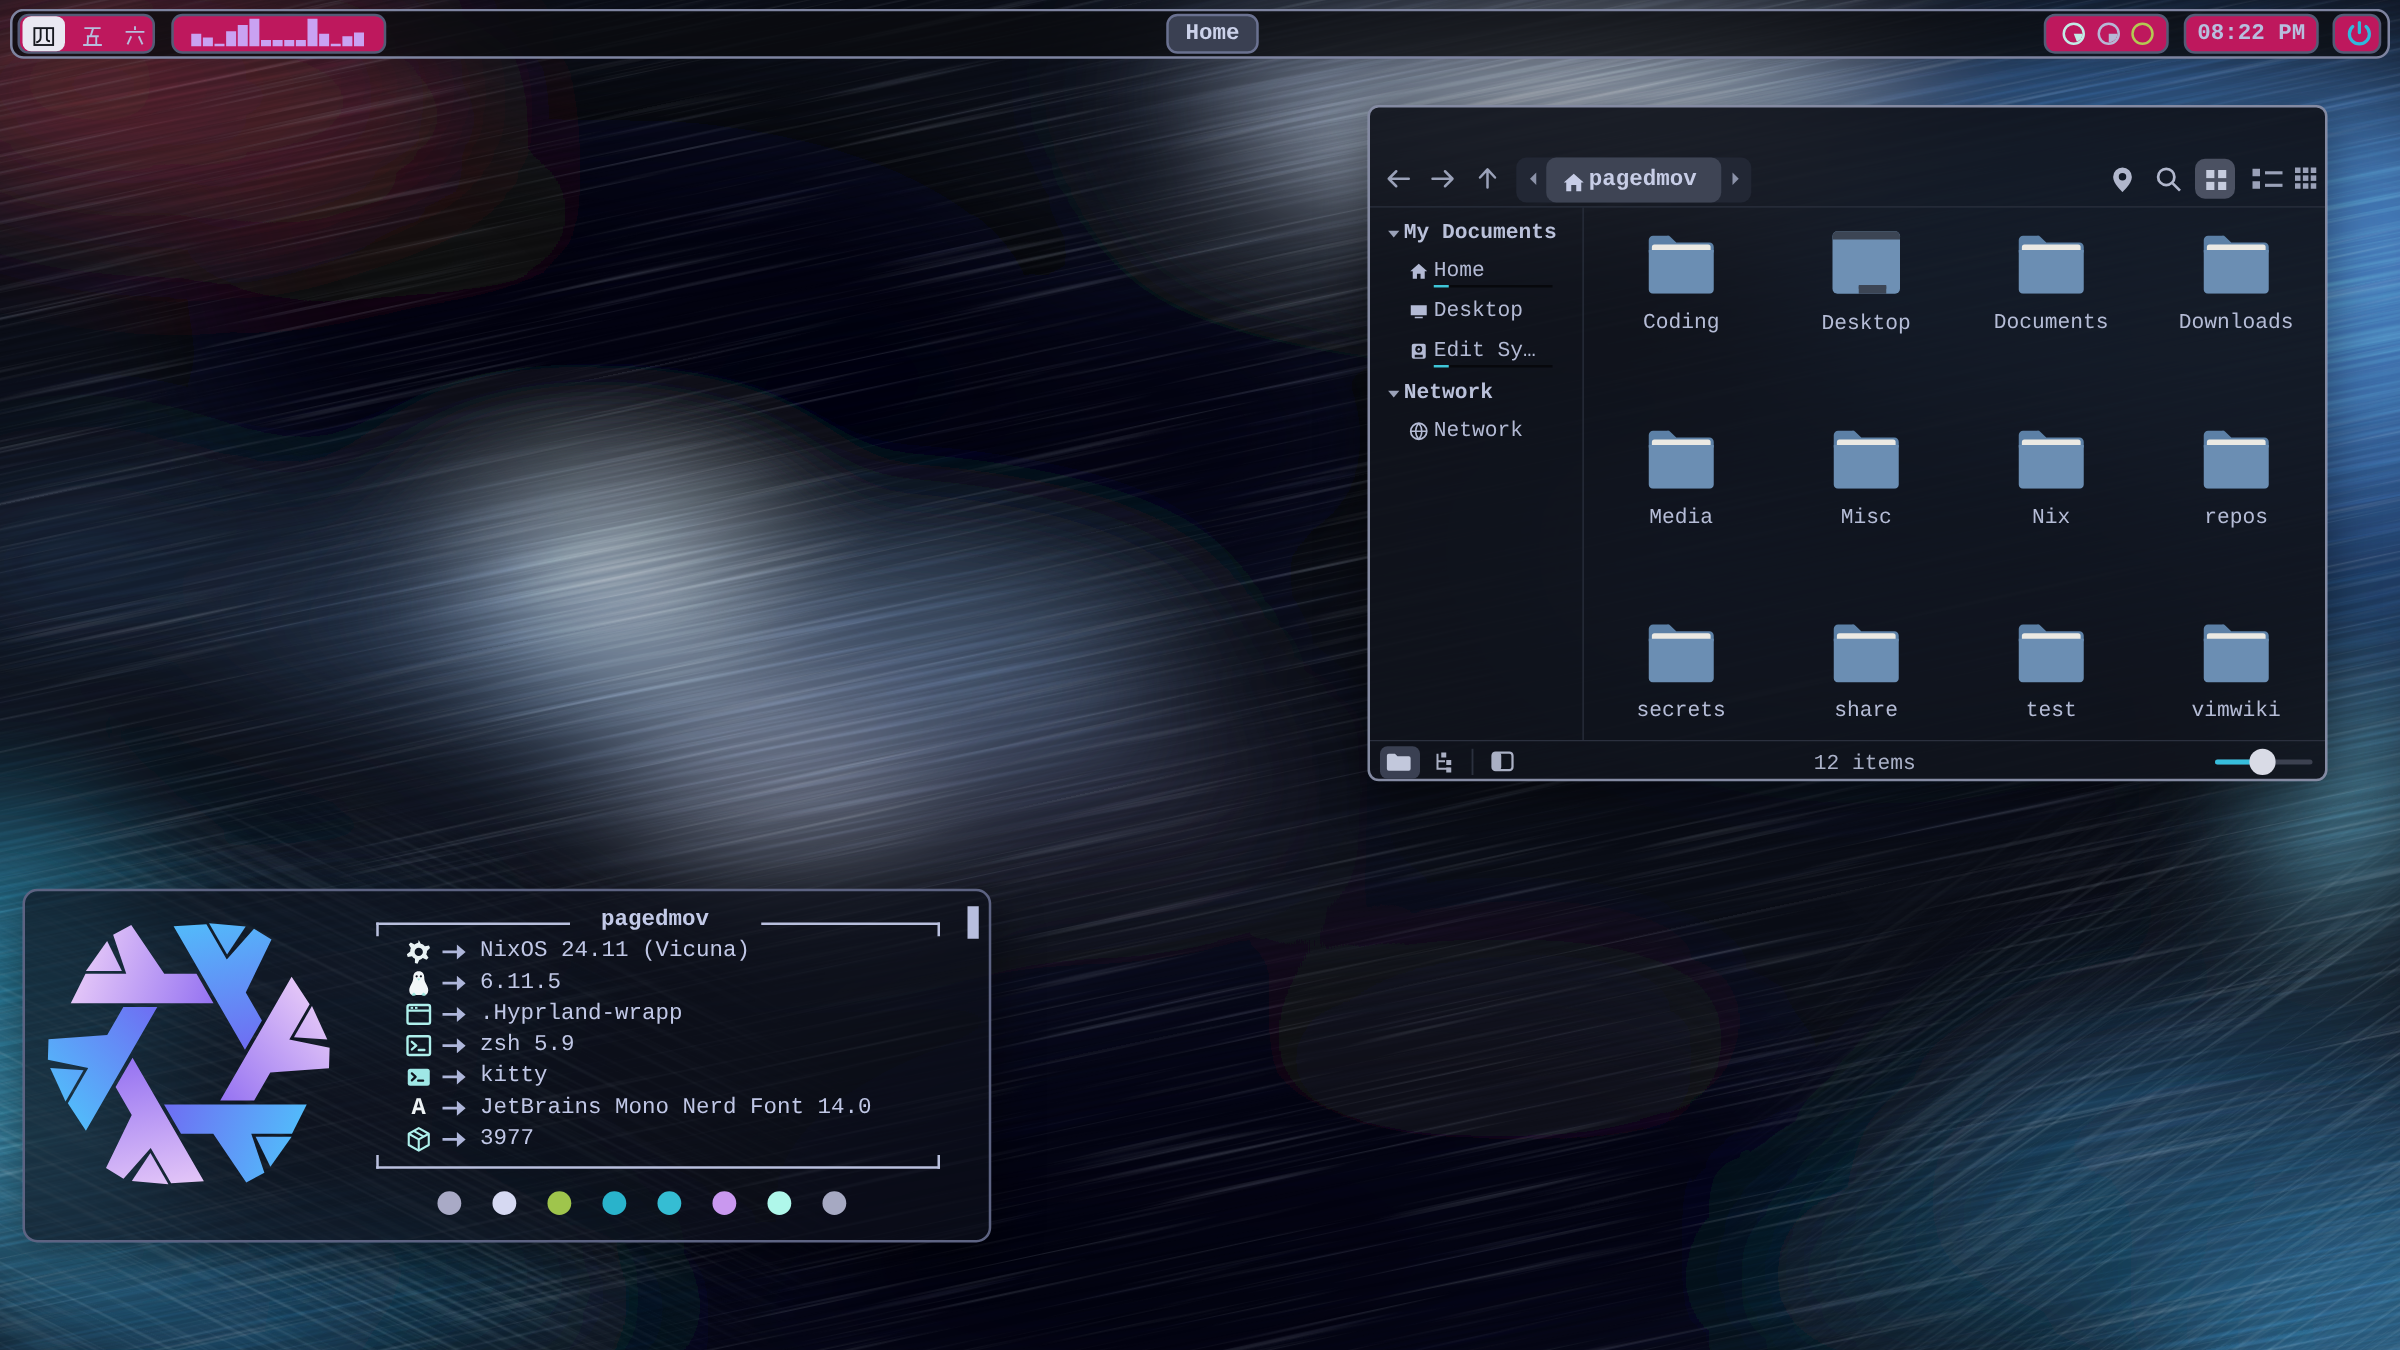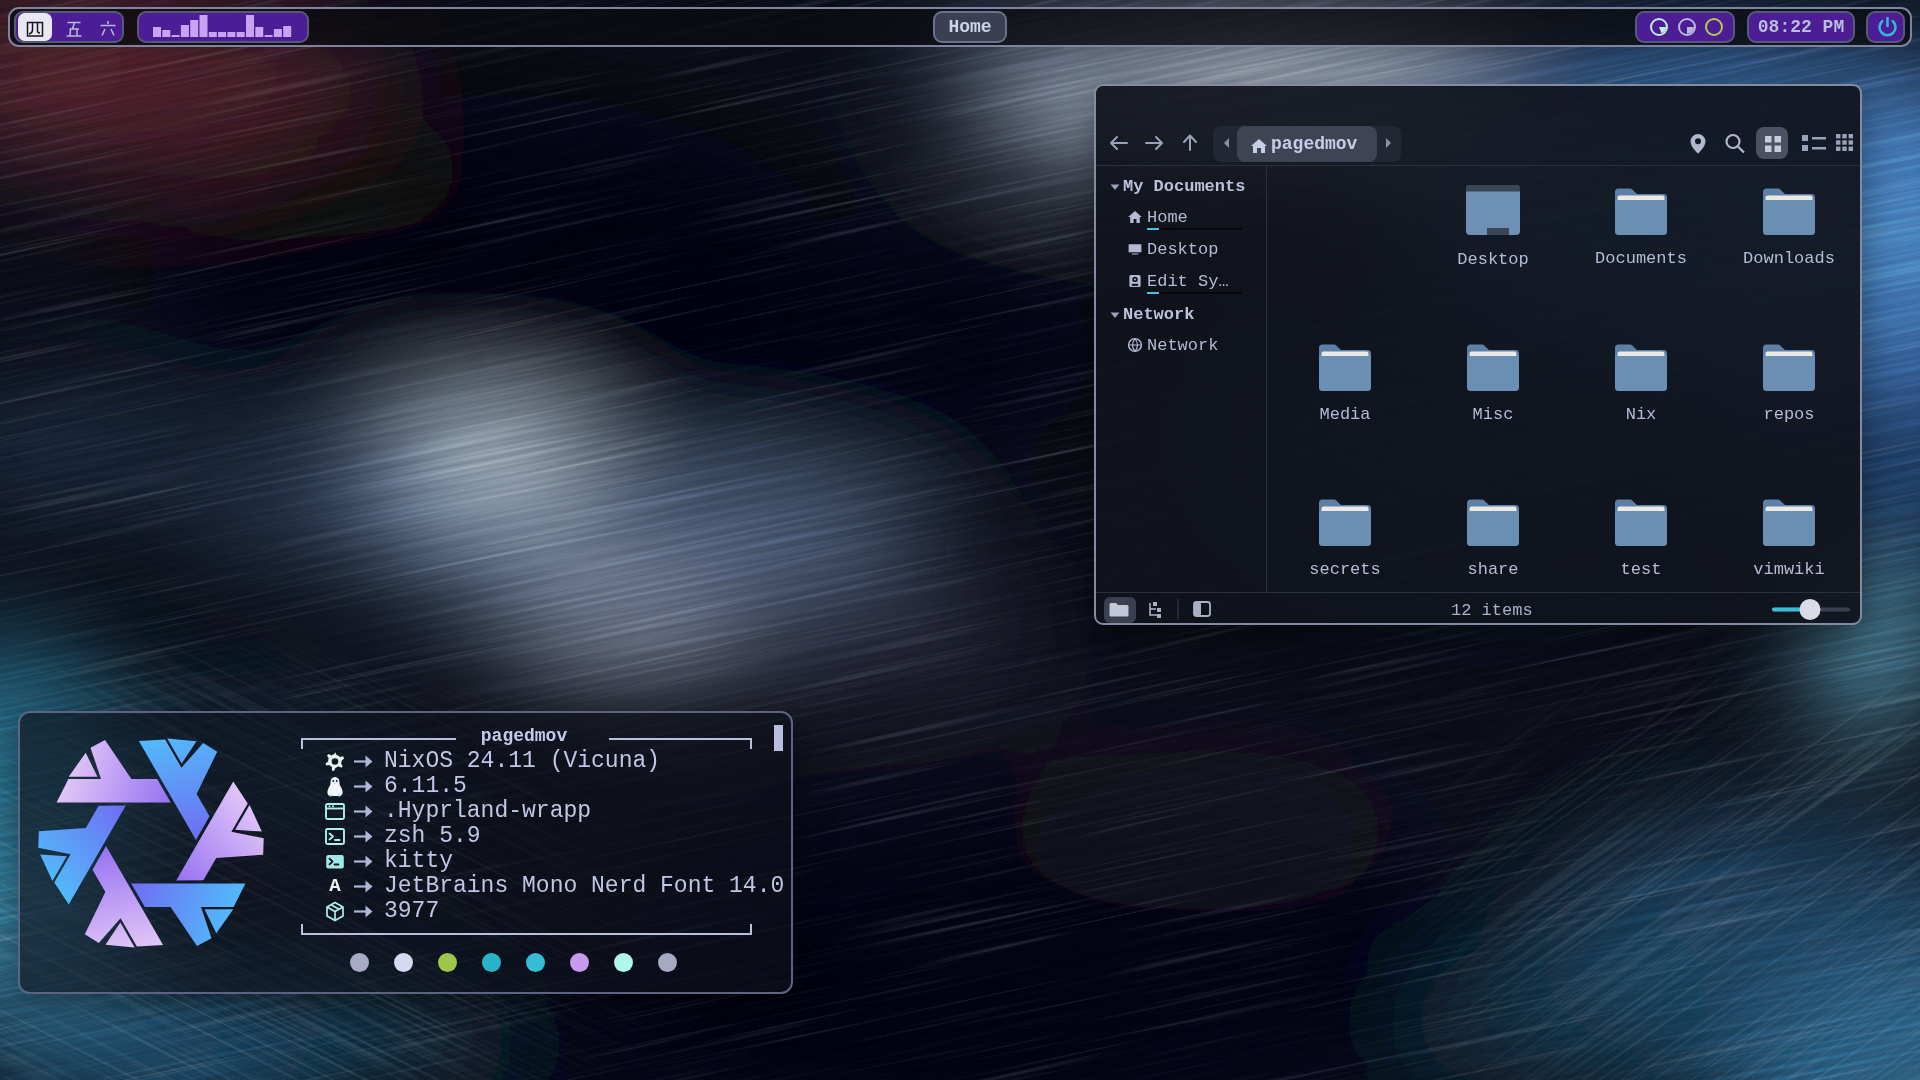--- a/index.html
+++ b/index.html
@@ -3,21 +3,21 @@
 <meta charset="utf-8">
 <style>
 html,body{margin:0;padding:0;width:1920px;height:1080px;overflow:hidden;background:#0a0d15;
   font-family:"Liberation Mono",monospace;}
 *{box-sizing:border-box}
 .abs{position:absolute}
 #wall{position:absolute;left:0;top:0;width:1920px;height:1080px}
 
 #bar{position:absolute;left:8px;top:7px;width:1904px;height:40px;border:2px solid #7e84a0;
   border-radius:11px;background:rgba(10,11,16,.78)}
-.pill{position:absolute;top:2px;height:32px;border:2px solid #545b76;border-radius:9px;background:#4c1d95}
+.pill{position:absolute;top:2px;height:32px;border:2px solid #545b76;border-radius:9px;background:#be185d}
 #dates{left:4px;width:110px}
 #datebox{position:absolute;left:2px;top:0px;width:34px;height:28px;background:#e9e8f2;border-radius:7px}
 #viz{left:127px;width:172px}
 #homebtn{position:absolute;left:923px;top:2px;height:32px;width:74px;border:2px solid #6a7190;
   border-radius:9px;background:#3a4052;color:#ccd2ea;font-weight:bold;font-size:18px;
   text-align:center;line-height:28px}
 #statpill{left:1625px;width:100px}
 #clockpill{left:1737px;width:108px;color:#b7bede;font-weight:bold;font-size:18px;text-align:center;line-height:28px}
 #pwrpill{left:1856px;width:39px}
 
@@ -35,21 +35,21 @@
 #fmstatus{position:absolute;left:0;top:506px;width:100%;height:30px;border-top:1px solid #2b303e;font-size:17px}
 .sitem{position:absolute;left:51px;height:22px;line-height:22px}
 .shead{position:absolute;left:27px;height:22px;line-height:22px;font-weight:bold;color:#bac1da}
 .folder{position:absolute;width:148px;text-align:center;color:#b5bcd6;font-size:17px}
 .folder svg{display:block;margin:0 auto}
 .flabel{margin-top:14px}
 .sbtn{position:absolute;top:4px;width:32px;height:26px;border-radius:6px}
 
 #term{position:absolute;left:18px;top:711px;width:775px;height:283px;border:2px solid #5d6382;
   border-radius:12px;background:rgba(13,16,27,.66);box-shadow:0 10px 40px rgba(0,0,0,.45)}
-.fline{position:absolute;left:364px;color:#c0c7e6;font-size:23px;height:25px;line-height:25px;white-space:pre}
+.fline{position:absolute;left:364px;color:#c0c7e6;font-size:18px;height:25px;line-height:25px;white-space:pre}
 .ficon{position:absolute;left:303px;width:24px;height:25px}
 .dot{position:absolute;width:19px;height:19px;border-radius:50%;top:941px}
 </style>
 </head>
 <body>
 
 <svg id="wall" width="1920" height="1080">
 <defs>
 <filter id="blur" x="-30%" y="-30%" width="160%" height="160%">
         <feGaussianBlur stdDeviation="56"></feGaussianBlur>
@@ -270,20 +270,28 @@
         <path d="M1.5 3.5 H10.5 L6 9 Z" fill="#9aa1b8"></path>
       </svg>
       <div class="shead" style="top:138px">Network</div>
       <svg width="16" height="16" viewBox="0 0 20 20" style="position:absolute;left:31px;top:171px">
 <circle cx="10" cy="10" r="8" fill="none" stroke="#b3bad4" stroke-width="1.8"></circle>
 <path d="M2 10 H18 M10 2 a12 12 0 0 1 0 16 M10 2 a12 12 0 0 0 0 16" stroke="#b3bad4" stroke-width="1.5" fill="none"></path>
       </svg>
       <div class="sitem" style="top:169px">Network</div>
     </div>
   <div id="fmmain">
+      <div class="folder" style="left:4px;top:18px">
+        <svg width="56" height="51" viewBox="0 0 56 51">
+<path d="M2 8 a3.5 3.5 0 0 1 3.5 -3.5 H17 a3 3 0 0 1 2.2 0.9 L24 10 H50.5 A3.5 3.5 0 0 1 54 13.5 V18 H2 Z" fill="#5c80a6"></path>
+<rect x="4.5" y="11.5" width="47" height="8" rx="2" fill="#ebe9e3"></rect>
+<path d="M2 16 H54 V47.5 a3.5 3.5 0 0 1 -3.5 3.5 H5.5 A3.5 3.5 0 0 1 2 47.5 Z" fill="#6b8eb3"></path>
+</svg>
+        <div class="flabel">Coding</div>
+      </div>
       <div class="folder" style="left:152px;top:18px">
         <svg width="56" height="52" viewBox="0 0 56 52">
 <rect x="1" y="1" width="54" height="50" rx="4" fill="#6e90b4"></rect>
 <path d="M1 5 a4 4 0 0 1 4 -4 H51 a4 4 0 0 1 4 4 V7.5 H1 Z" fill="#3c4554"></path>
 <path d="M22 45 H44 V51 H22 Z" fill="#3c4554"></path>
 <rect x="22" y="44" width="22" height="3" fill="#3c4554"></rect>
 </svg>
         <div class="flabel">Desktop</div>
       </div>
       <div class="folder" style="left:300px;top:18px">

